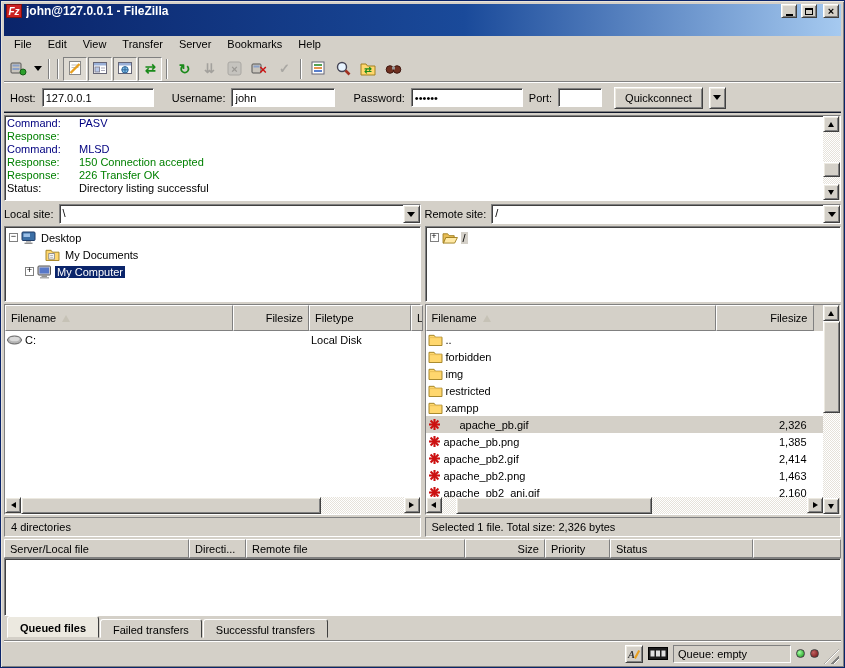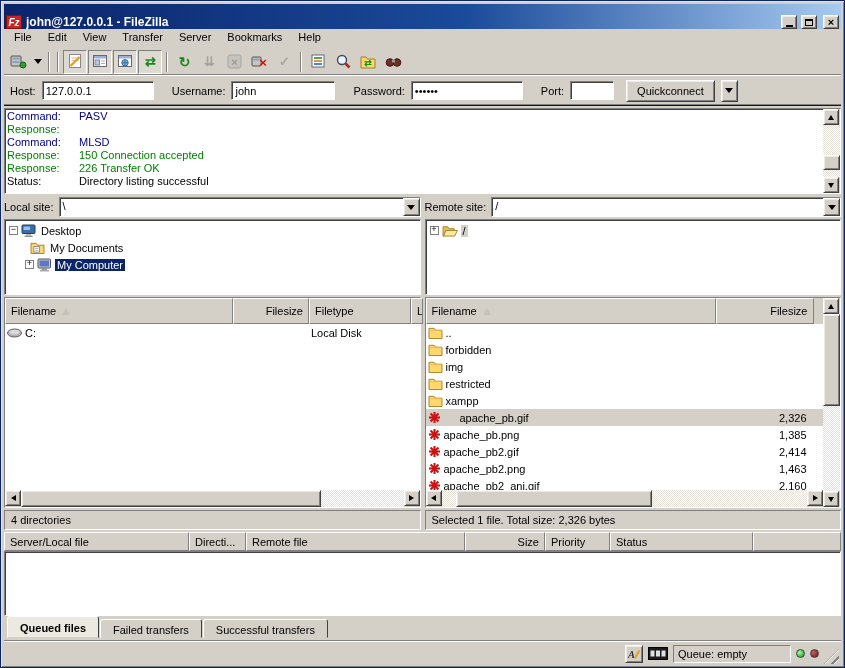--- a/index.html
+++ b/index.html
@@ -15,21 +15,21 @@
     display:flex; flex-direction:column;
     position:relative; overflow:hidden;
   }
 
   
   .raised { border:1px solid; border-color:#fff #404040 #404040 #fff;
             box-shadow: inset 1px 1px 0 #ece9e0, inset -1px -1px 0 #808080;
             background:#d4d0c8; }
 
   
-  .titlebar { height:25px; flex:none; display:flex; align-items:flex-end;
+  .titlebar { height:32px; flex:none; display:flex; align-items:flex-start;
     background: linear-gradient(90deg,#0a246a 0%,#1a4a9a 55%,#a6caf0 100%);
     padding:0 2px; gap:4px; }
   .titlebar .logo { width:16px; height:14px; background:#cc2222; color:#fff;
     font-weight:bold; font-style:italic; font-size:10px; display:flex;
     align-items:center; justify-content:center; border:1px solid #801010; flex:none;}
   .titlebar .ttext { color:#fff; font-weight:bold; font-size:12px; flex:1;
     white-space:nowrap; overflow:hidden; }
   .winbtn { width:16px; height:14px; display:flex; align-items:center;
     justify-content:center; font-size:10px; font-weight:bold; flex:none; }
   .glyph-min { width:7px; height:2px; background:#000; margin-top:7px; }
@@ -279,21 +279,21 @@
       </div>
     </div>
 
   <div class="quickbar">
     <span class="qc-label">Host:</span>
     <input class="field" style="width: 112px;" value="127.0.0.1">
     <span class="qc-label" style="margin-left:12px">Username:</span>
     <input class="field" style="width: 104px;" value="john">
     <span class="qc-label" style="margin-left:12px">Password:</span>
     <input class="field" style="width: 112px;" value="••••••">
-    <span class="qc-label" style="margin-left:12px">Port:</span>
+    <span class="qc-label" style="">Port:</span>
     <input class="field" style="width: 44px;" value="">
     <div class="qc-btn raised" style="margin-left:6px">Quickconnect</div>
     <div class="qc-drop raised">
         <span class="arr-down"></span>
       </div>
   </div>
 
   <div class="log">
     <div class="log-body" id="logbody">
         <div class="log-row c-command">
@@ -352,21 +352,21 @@
             <span>
               <svg width="15" height="13" viewBox="0 0 15 13">
                 <rect x="1" y="1" width="13" height="8.5" rx="1" fill="#3b6ea5" stroke="#1f3b66"></rect>
                 <rect x="2.5" y="2.5" width="6.5" height="3.5" fill="#9cc0e8"></rect>
                 <rect x="5" y="10" width="5" height="1.6" fill="#b8b8b8"></rect>
                 <rect x="3.5" y="11.6" width="8" height="1.4" fill="#909090"></rect>
               </svg>
             </span>
             <span class="tree-label">Desktop</span>
           </div>
-          <div class="tree-row" style="padding-left: 9px;">
+          <div class="tree-row" style="padding-left: 24px;">
             <span><span style="display:inline-block;width:11px"></span></span>
             <span>
               <svg width="15" height="13" viewBox="0 0 16 14">
                 <path d="M1 2.5 h5.5 l1.5 2 H15 v9 H1 z" fill="#ffd76e" stroke="#a08020"></path>
                 <rect x="4" y="6" width="6" height="6" fill="#fff" stroke="#888"></rect>
                 <line x1="5.5" y1="8" x2="8.5" y2="8" stroke="#aaa"></line>
                 <line x1="5.5" y1="10" x2="8.5" y2="10" stroke="#aaa"></line>
               </svg>
             </span>
             <span class="tree-label">My Documents</span>

